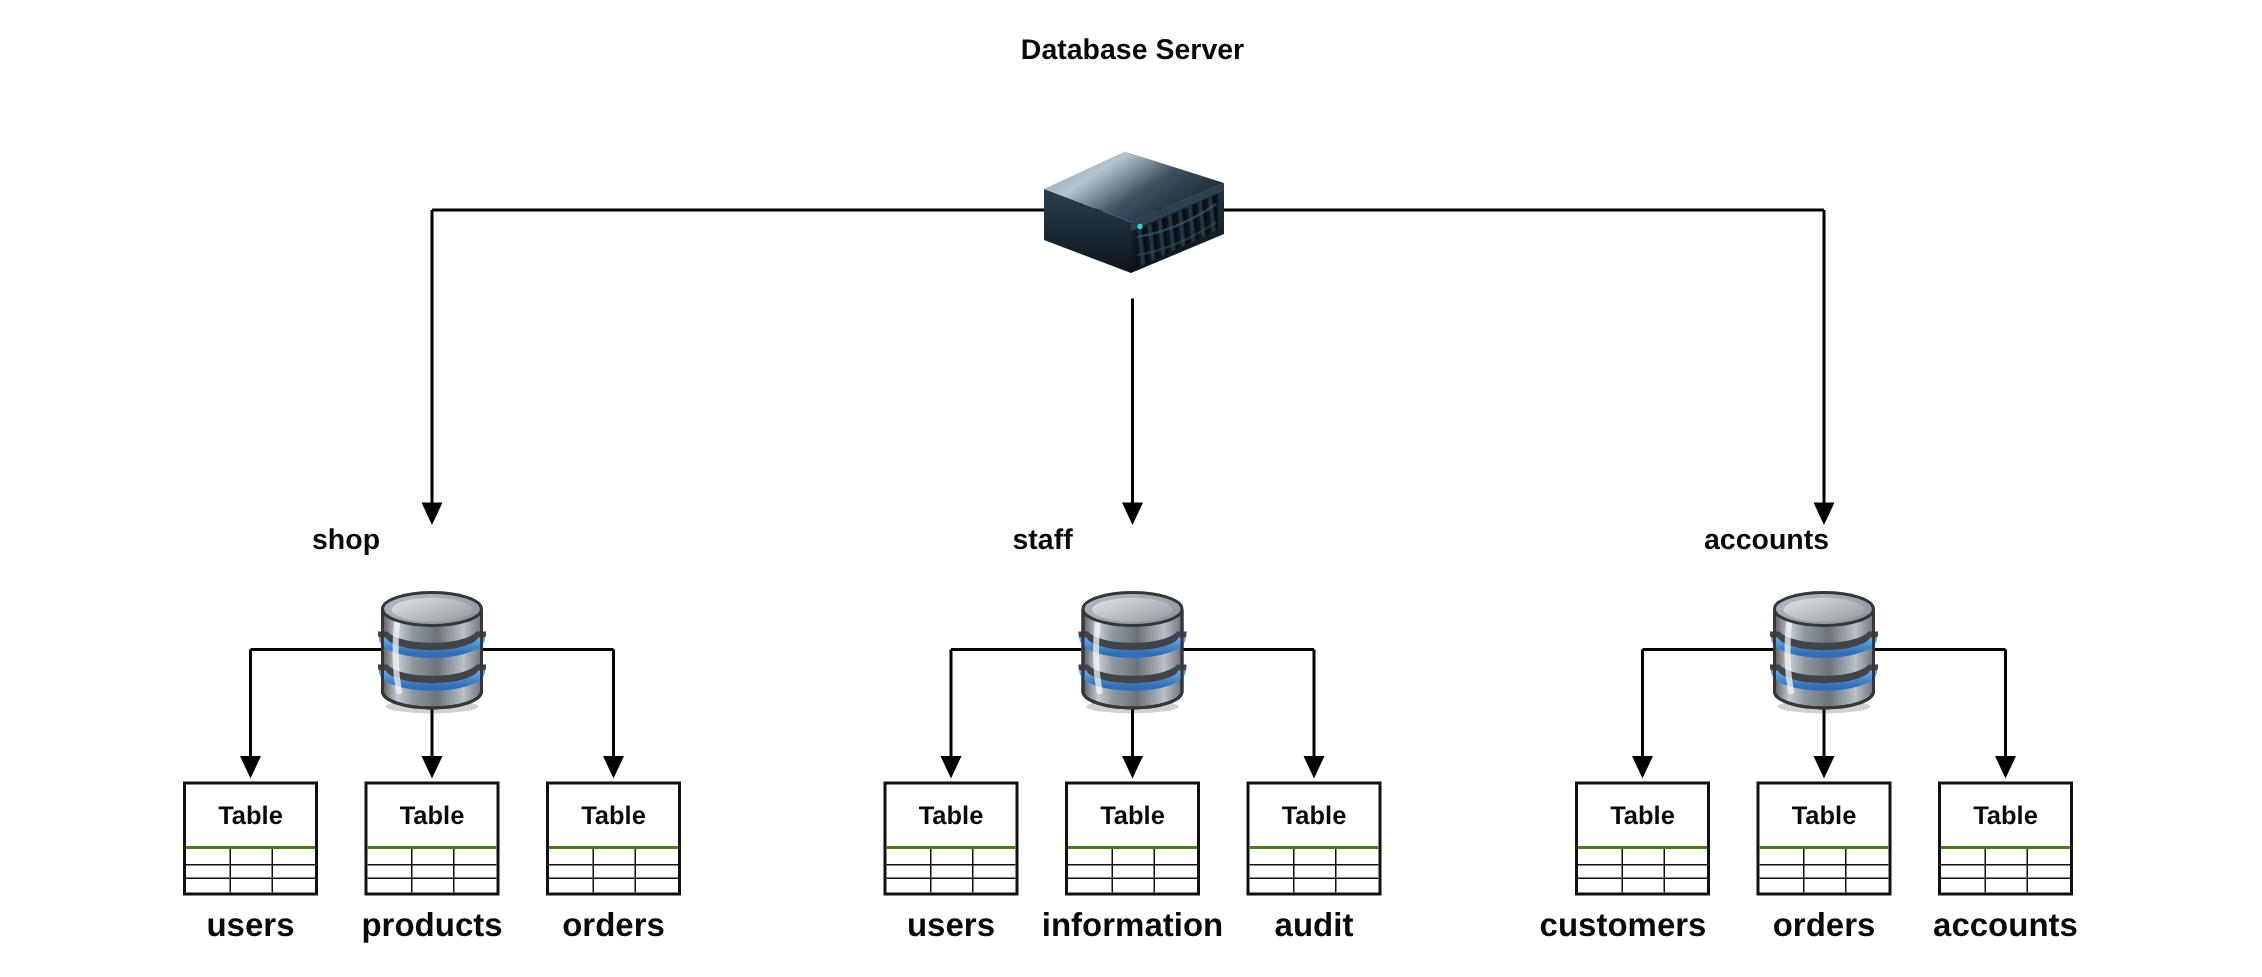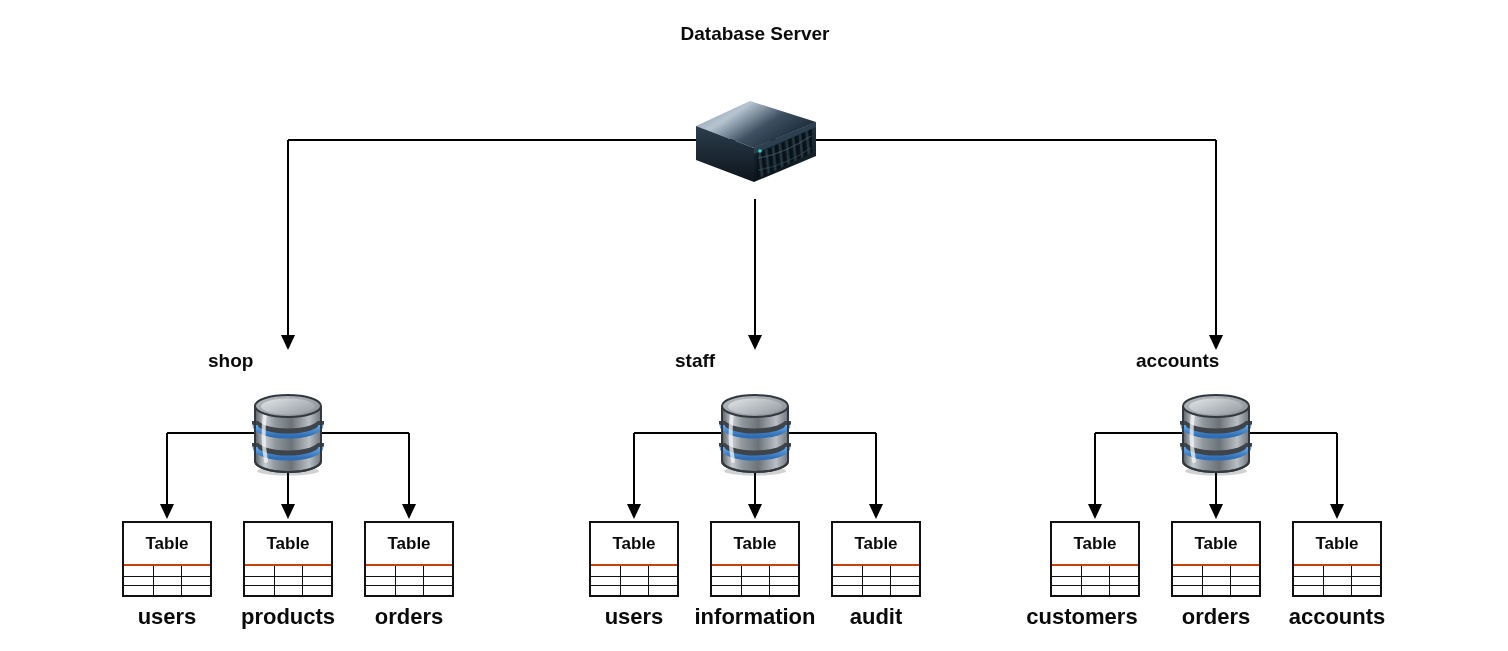--- a/index.html
+++ b/index.html
@@ -19,21 +19,21 @@
     font-size:19px;font-weight:bold;line-height:22px;
   }
   .db-icon{position:absolute;top:393px;width:72px;height:84px;margin-left:-36px;}
   .table-box{
     position:absolute;top:521px;width:90px;height:76px;margin-left:-45px;
     border:2.5px solid #111;background:#fff;box-sizing:border-box;
     display:flex;flex-direction:column;
   }
   .table-box-title{
     flex:0 0 41px;display:flex;align-items:center;justify-content:center;
-    font-size:17px;font-weight:bold;border-bottom:2px solid #c2410c;
+    font-size:17px;font-weight:bold;border-bottom:2px solid #4d7c0f;
   }
   .table-grid{
     flex:1 1 auto;display:grid;
     grid-template-columns:1fr 1fr 1fr;grid-template-rows:1fr 1fr 1fr;
   }
   .table-grid .cell{border-left:1.5px solid #111;border-top:1.5px solid #111;}
   .table-grid .cell:nth-child(3n+1){border-left:none;}
   .table-grid .cell:nth-child(-n+3){border-top:none;}
   .table-name{
     position:absolute;top:605px;width:150px;margin-left:-75px;

